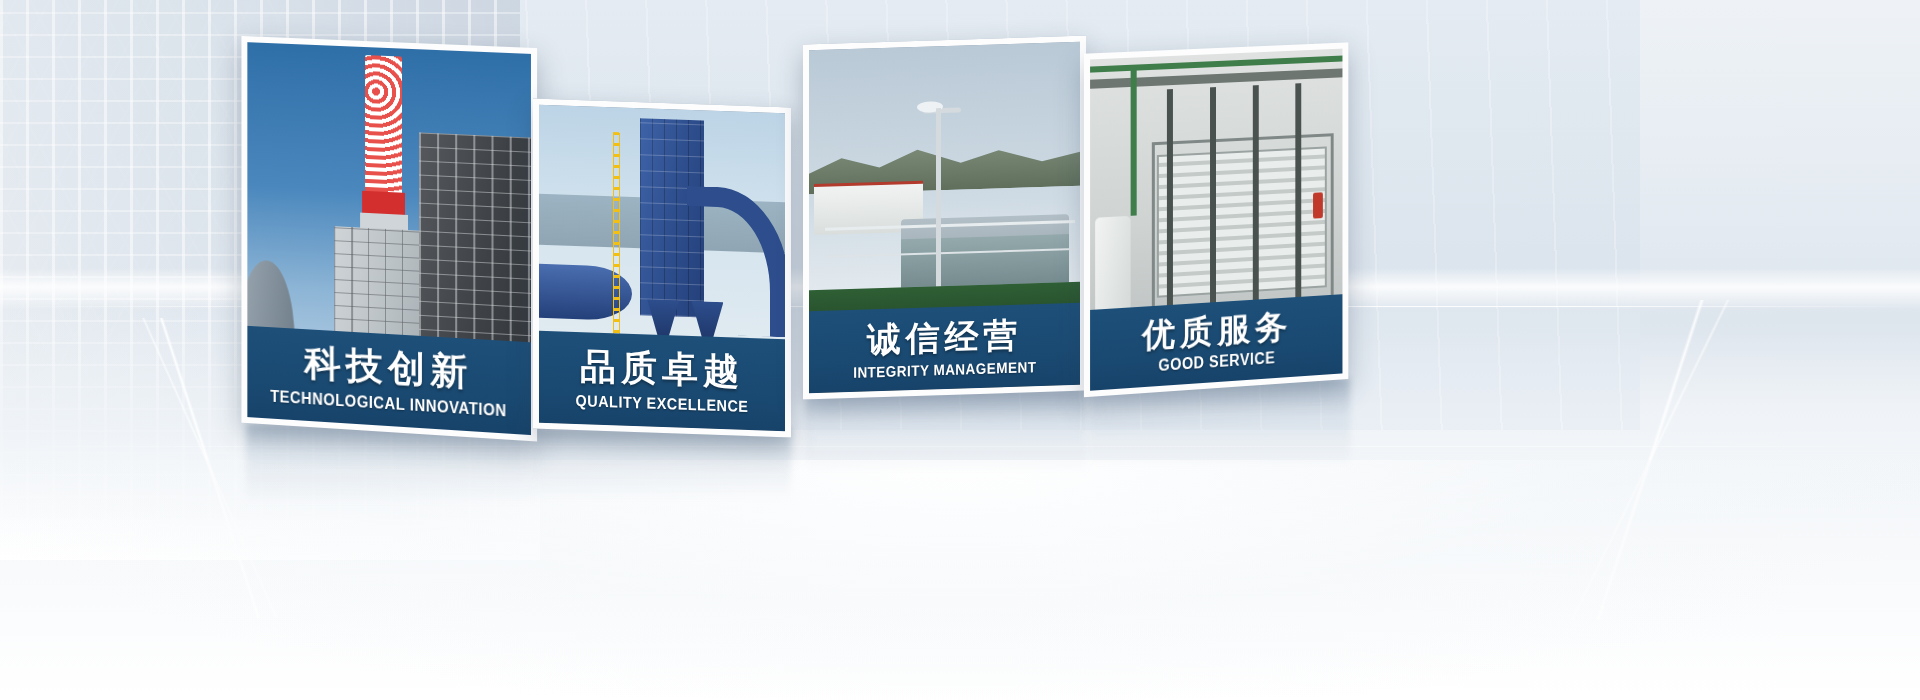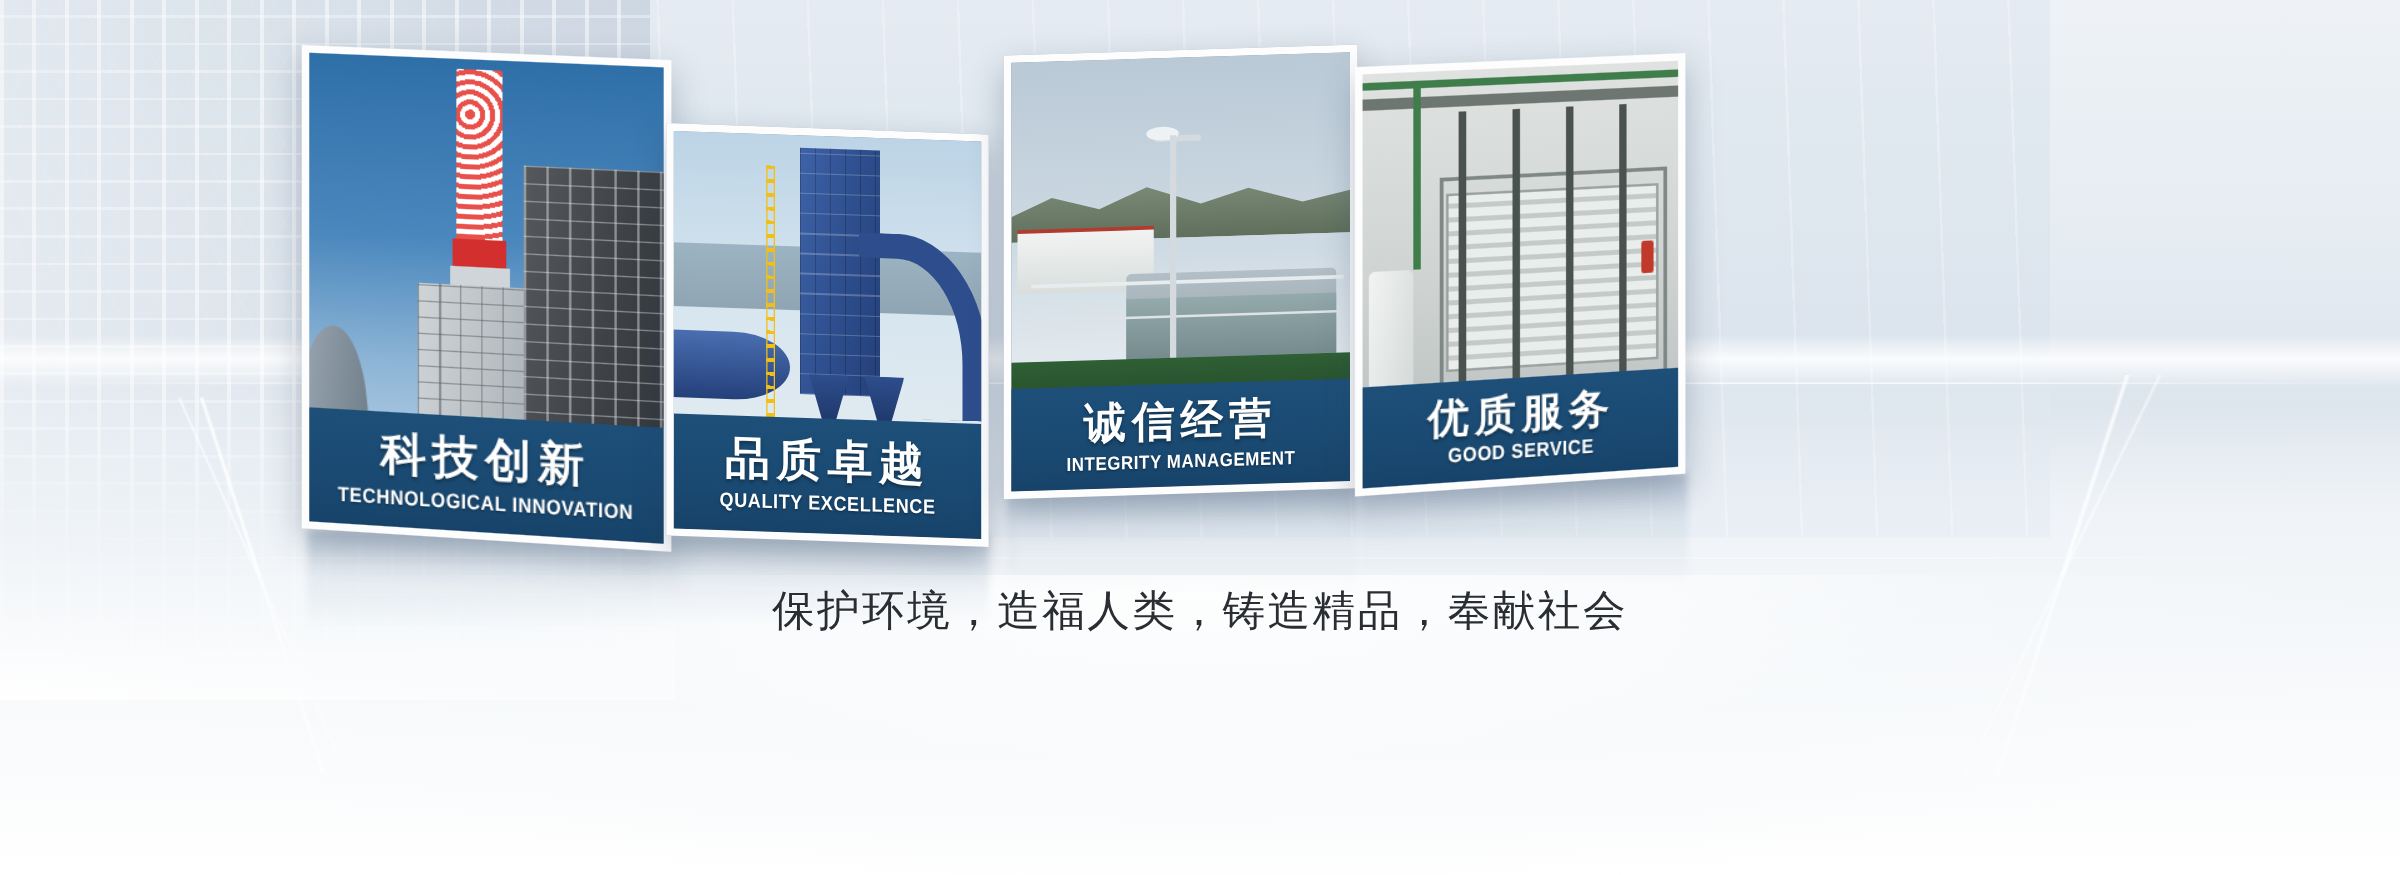--- a/index.html
+++ b/index.html
@@ -340,14 +340,13 @@
         <div class="floor"></div>
       </div>
       <div class="label">
         <div class="cn">优质服务</div>
         <div class="en">GOOD SERVICE</div>
       </div>
     </div>
 
   </div>
 
-  <div class="tagline">保护环境，造福人类，铸造精品，奉献社会</div>
 </div>
 
 </body></html>

